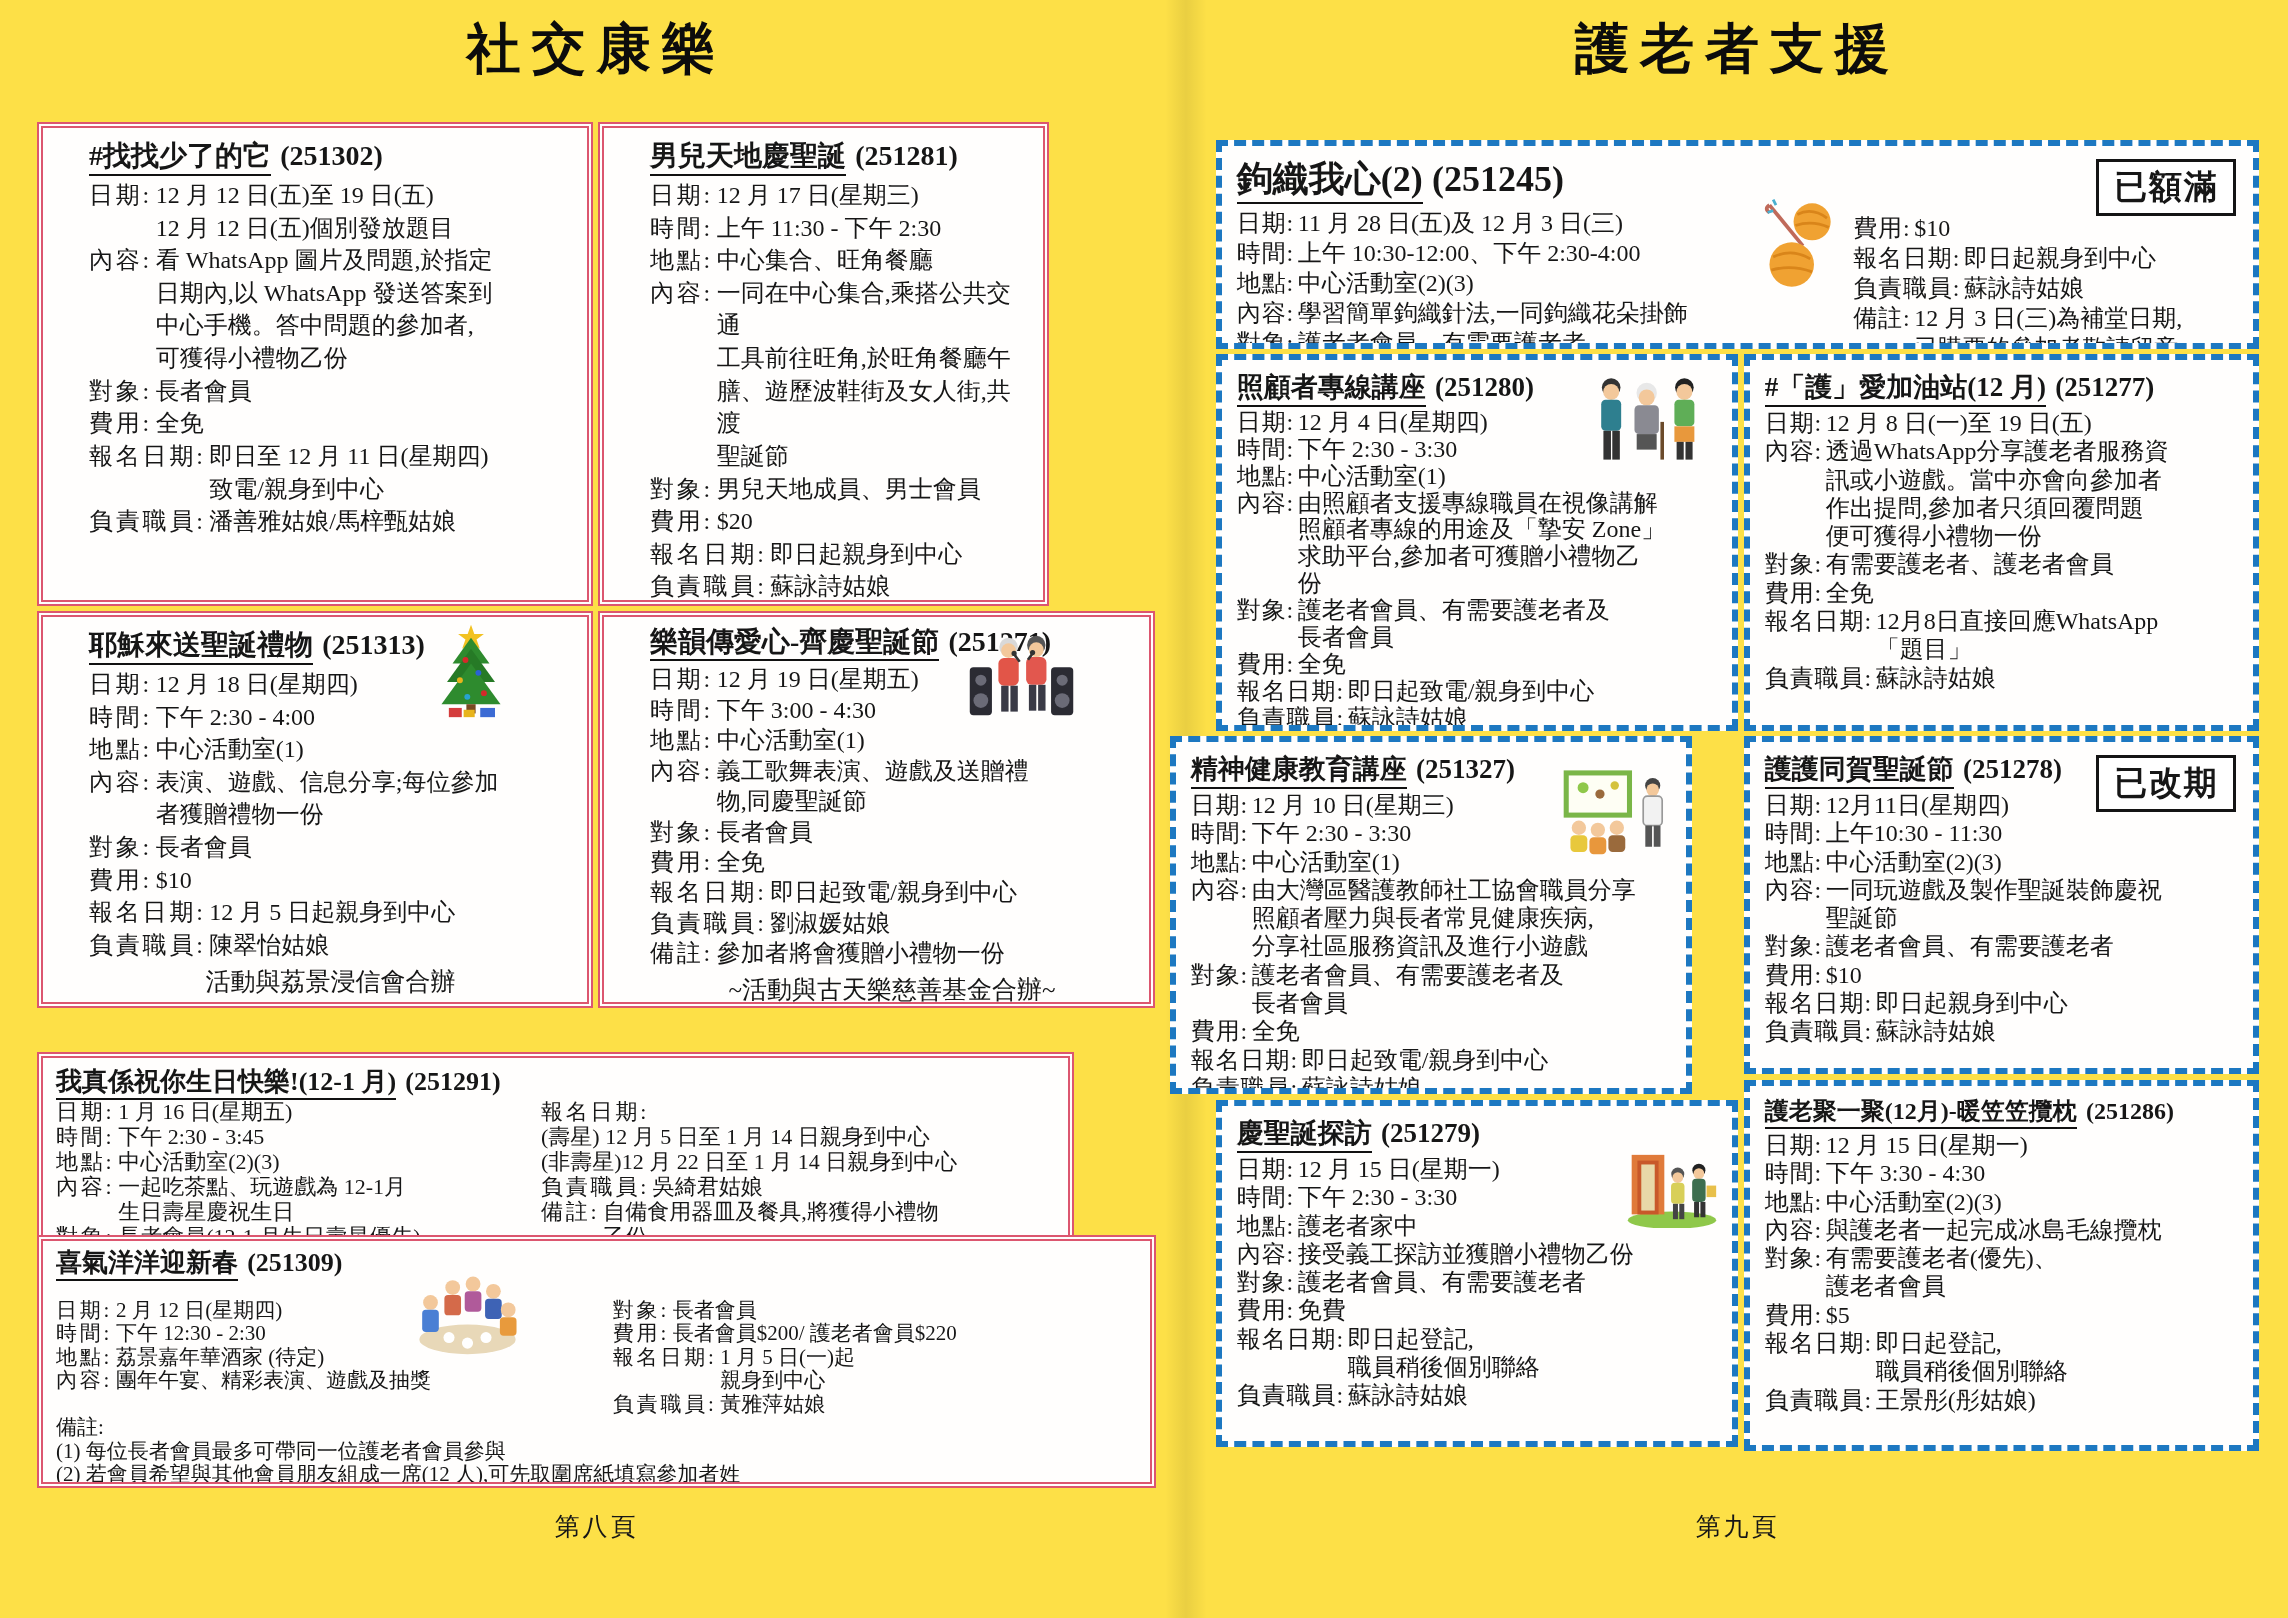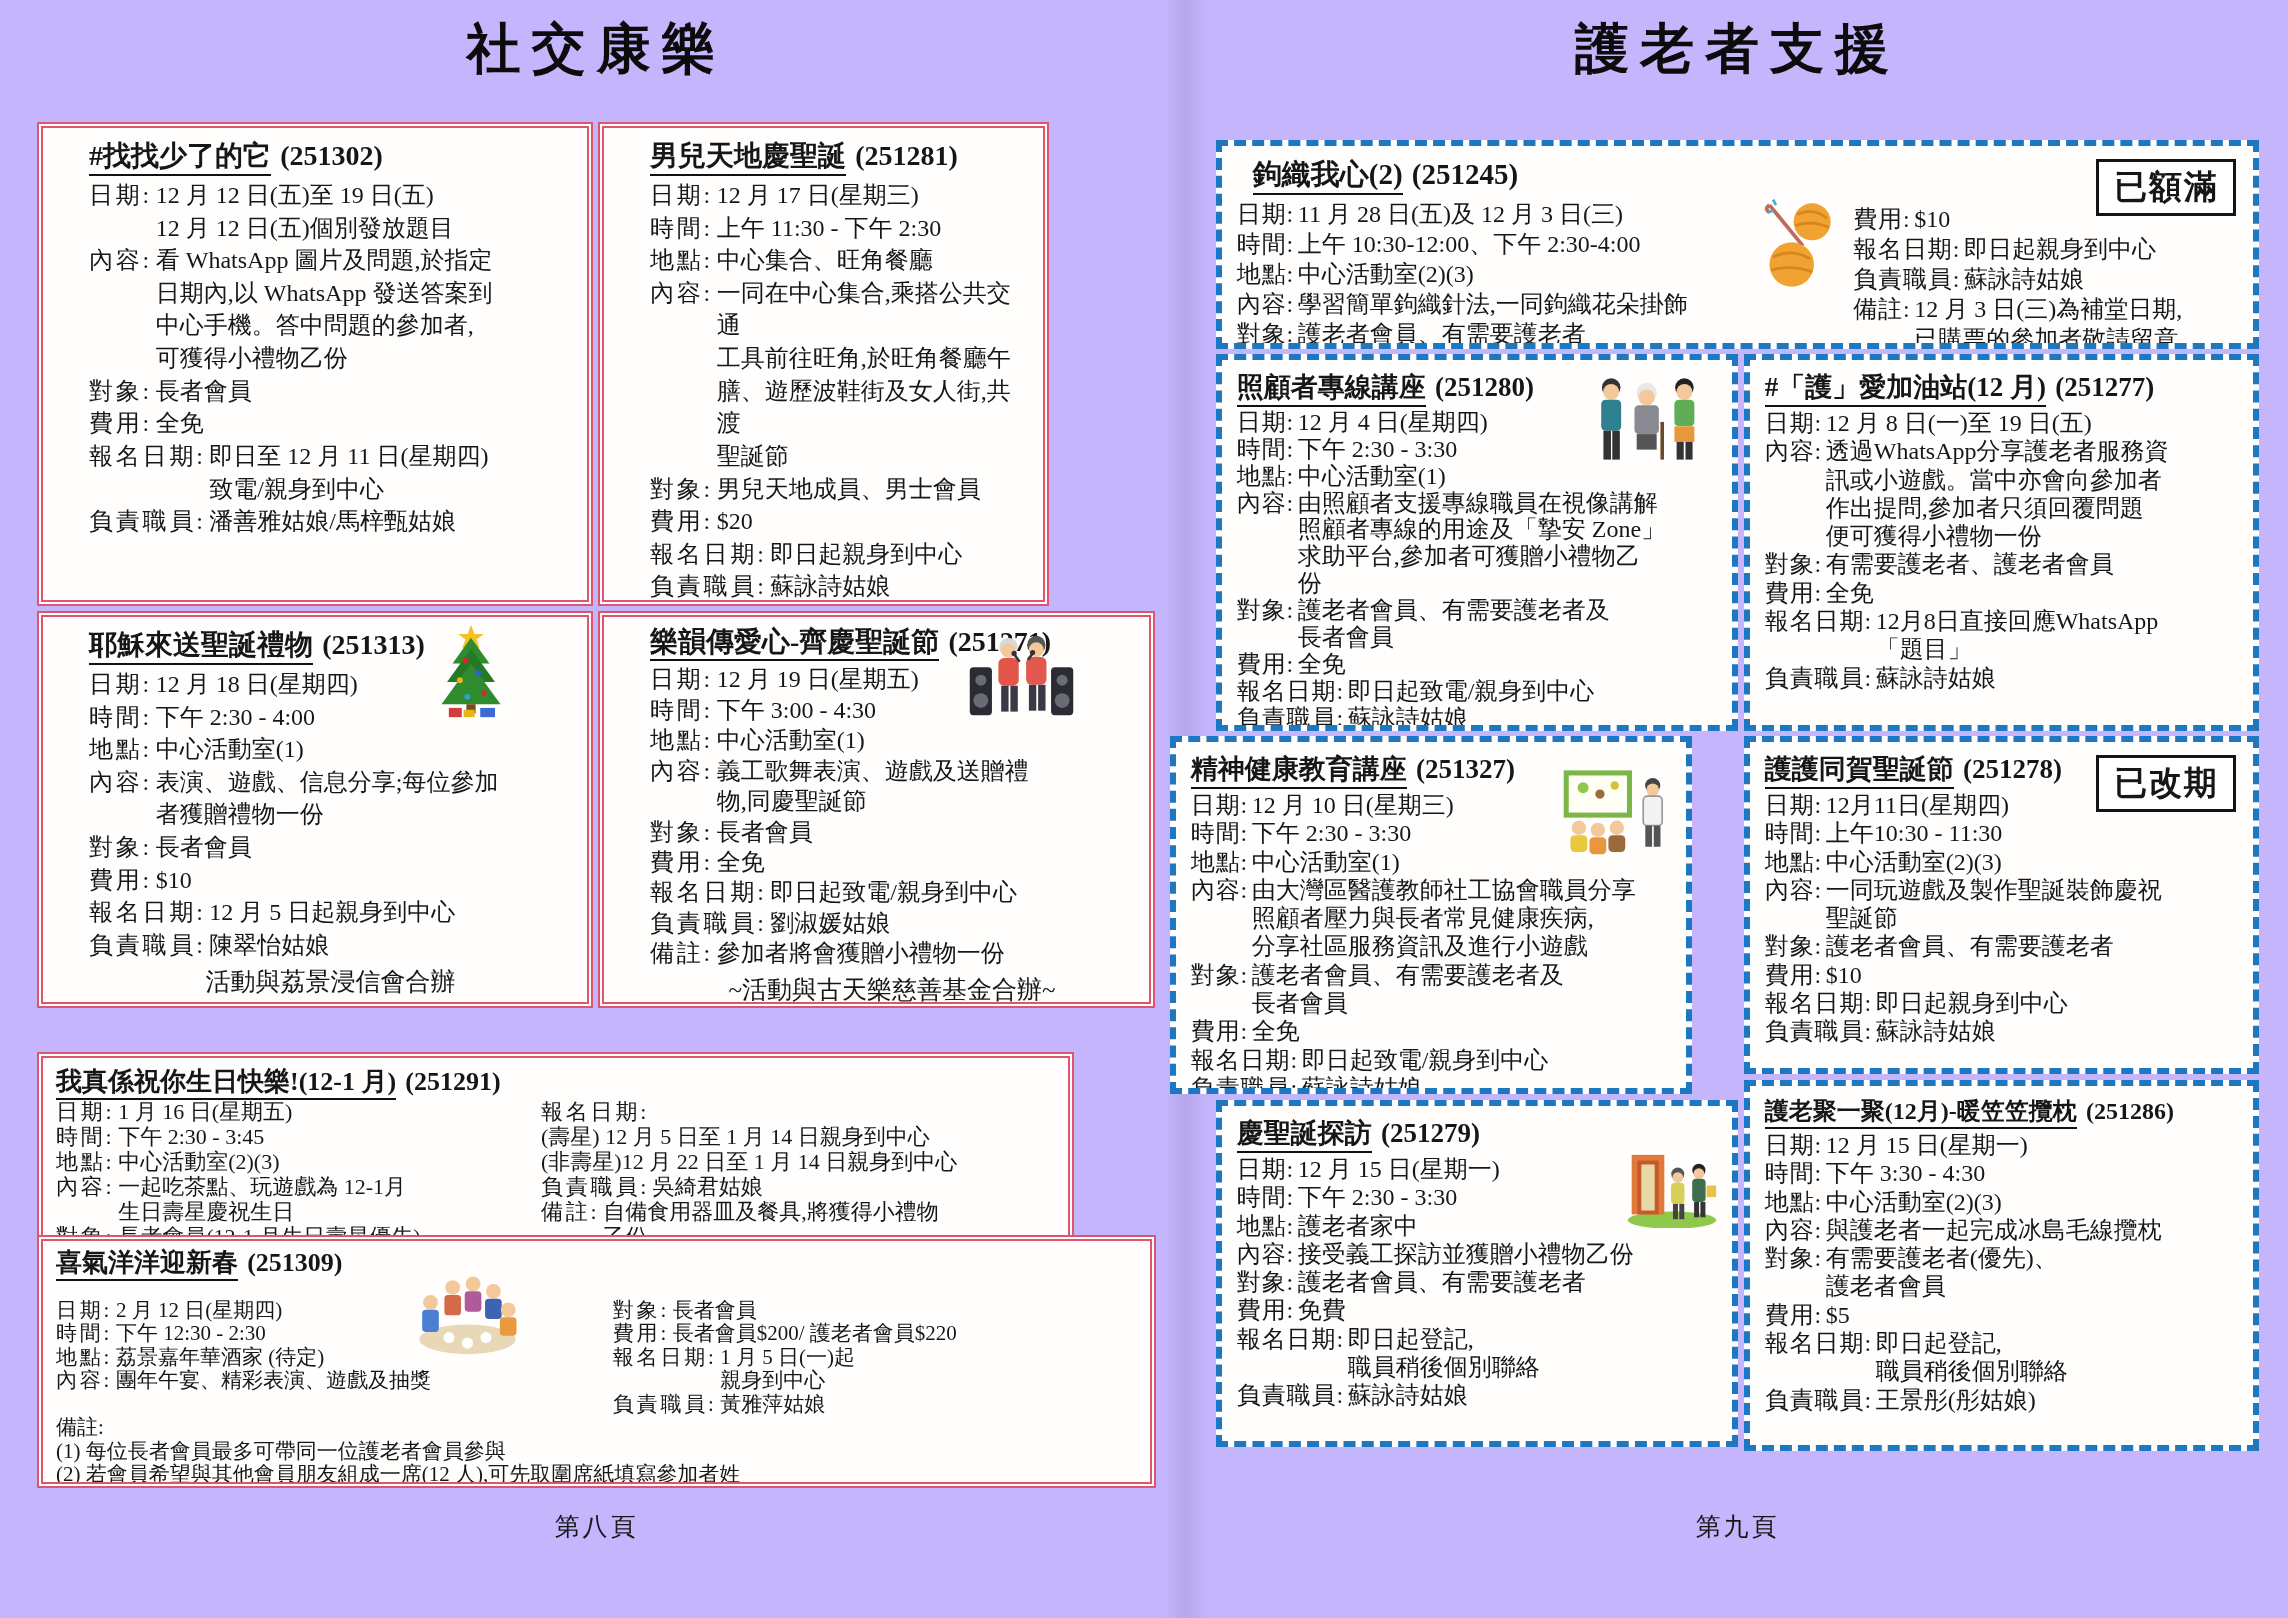--- a/index.html
+++ b/index.html
@@ -1,18 +1,18 @@
 <!DOCTYPE html>
 <html style="font-size:14.8px"><head>
 <meta charset="utf-8">
 <style>
   html,body{margin:0;padding:0;}
   body{width:2289px;height:1619px;position:relative;background:#eeedea;
        font-family:"Liberation Serif","DejaVu Serif",serif;color:#161616;}
-  .sheet{position:absolute;inset:0;background:#c4b5fd;}
+  .sheet{position:absolute;inset:0;background:#fde047;}
   .fold{position:absolute;left:1165px;top:0;width:42px;height:100%;
         background:linear-gradient(90deg,rgba(0,0,0,0),rgba(0,0,0,0.08),rgba(0,0,0,0));}
   .page-title{position:absolute;top:13px;font-size:54px;font-weight:700;text-align:center;
               letter-spacing:11px;color:#0c0c0c;}
   #t-left{left:37px;width:1119px;}
   #t-right{left:1216px;width:1043px;}
   .page-num{position:absolute;top:1510px;font-size:25px;text-align:center;letter-spacing:2.8px;}
   #f-left{left:37px;width:1119px;}
   #f-right{left:1216px;width:1043px;}
 
@@ -43,21 +43,21 @@
   .compact2{font-size:21px;padding:3.7px 13px;}
   .compact2 .row{line-height:1.12;}
   .compact2 .box-title{font-size:26px;margin-bottom:19px;}
 
   
   .std-r{font-size:24px;}
   .std-r .row{line-height:1.18;}
   .std-r .lbl{letter-spacing:0.9px;}
   .std-r .box-title{font-size:27px;}
   .b-g .row{line-height:1.25;}
-  .b-g .box-title{font-size:29px;margin-left:16px;}
+  .b-g .box-title{font-size:36px;}
   .b-h .row{line-height:1.12;}
   .b-m .box-title{font-size:24px;}
 
   .b-e .col0{flex:0 0 48%;} .b-e .col1{flex:1;}
   .b-f .col0{flex:0 0 51%;} .b-f .col1{flex:1;}
   .b-g .col0{flex:0 0 61%;} .b-g .col1{flex:1;padding-top:5.5px;}
 
   .footnote{text-align:center;font-weight:400;margin-top:3.7px;font-size:25px;}
 
   .badge{position:absolute;top:13px;right:16.6px;border:3.7px solid #141414;background:#fff;

